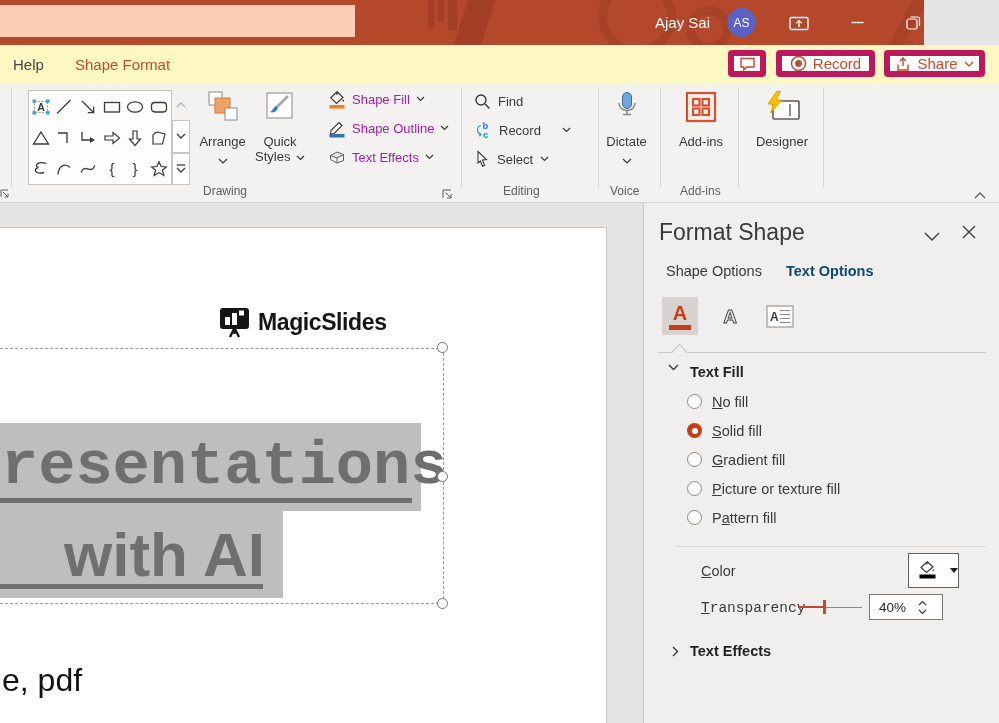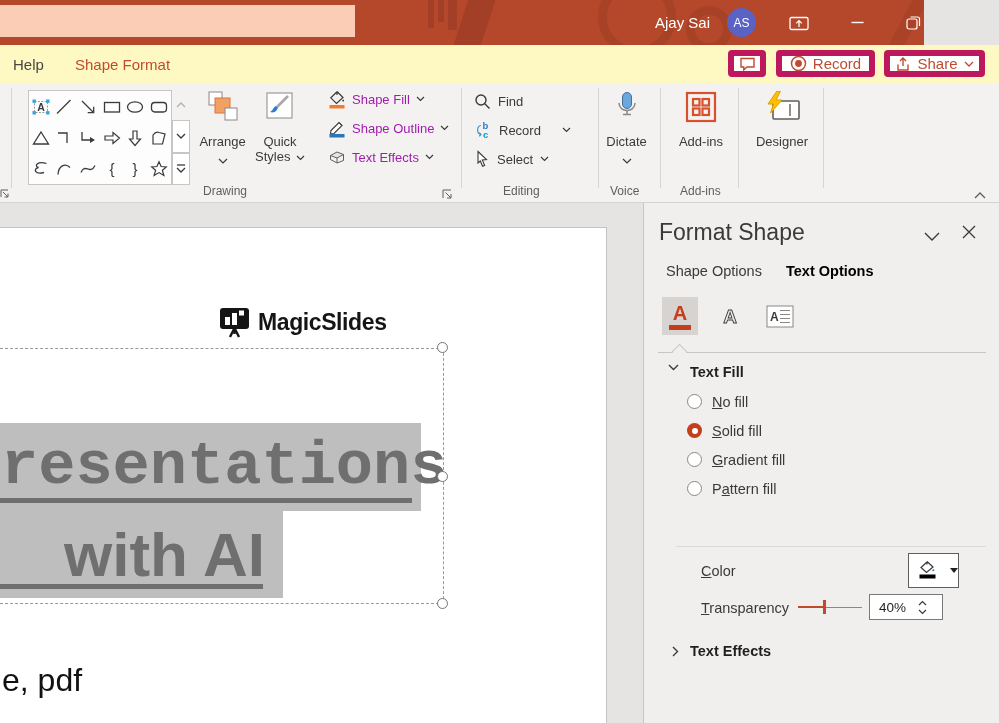--- a/index.html
+++ b/index.html
@@ -84,21 +84,21 @@
   .hl-underline { background:#6F6F6F; height:5px; }
   #ul1 { left:0; top:270px; width:412px; }
   #ul2 { left:0; top:356px; width:263px; }
   #body-text { left:2px; top:434px; font-size:32px; color:#111; }
 
   
   #panel { left:643px; top:0; width:356px; height:520px; background:#F0EFED; border-left:1px solid #C9C7C5; }
   #panel-title { left:15px; top:16px; font-size:23px; color:#3B3A39; }
   #panel-collapse { left:280px; top:24px; } #panel-close { left:318px; top:22px; }
   #ptab-shape { left:22px; top:60px; font-size:14.5px; color:#3B3A39; }
-  #ptab-text  { left:142px; top:60px; font-size:14.5px; color:#000000; font-weight:bold; }
+  #ptab-text  { left:142px; top:60px; font-size:14.5px; color:#0c4a6e; font-weight:bold; }
   .picon-btn { top:94px; width:36px; height:38px; display:flex; flex-direction:column; align-items:center; justify-content:center; }
   #pic1 { left:18px; background:#D6D3D1; } #pic2 { left:68px; } #pic3 { left:118px; }
   #pic1 .a { color:#C43E1C; font-size:20px; font-weight:bold; line-height:20px; }
   #pic1 .bar { width:22px; height:5px; background:#C43E1C; margin-top:2px; }
   #pdivider1 { left:14px; top:149px; width:328px; height:1px; background:#C8C6C4; }
   #pnotch { left:30px; top:143px; width:11px; height:11px; background:#F0EFED; transform:rotate(45deg);
             border-top:1px solid #C8C6C4; border-left:1px solid #C8C6C4; }
   .sec-head { font-size:14.5px; font-weight:bold; color:#201F1E; }
   #sec-textfill { left:24px; top:161px; display:flex; align-items:flex-start; gap:11px; }
   #sec-textoutline { left:28px; top:440px; display:flex; align-items:center; gap:11px; }
@@ -106,21 +106,21 @@
   .radio-row { height:29px; display:flex; align-items:center; gap:10px; font-size:14.5px; color:#3B3A39; }
   .radio { width:15px; height:15px; border-radius:50%; background:#fff; border:1px solid #8A8886; }
   .radio.sel { border:none; background:#C43E1C; position:relative; }
   .radio.sel::after { content:""; position:absolute; left:4.5px; top:4.5px; width:6px; height:6px; border-radius:50%; background:#fff; }
   #pdivider2 { left:32px; top:343px; width:310px; height:1px; background:#DCDAD8; }
   #lbl-color { left:57px; top:360px; font-size:14.5px; color:#3B3A39; }
   #btn-color { left:264px; top:350px; width:51px; height:35px; background:#fff; border:1px solid #605E5C;
                display:flex; align-items:center; }
   #btn-color .tri { margin-left:5px; width:0; height:0; border-left:4.5px solid transparent;
                     border-right:4.5px solid transparent; border-top:5px solid #201F1E; }
-  #lbl-transp { left:57px; top:397px; font-size:14.5px; color:#3B3A39; }
+  #lbl-transp { left:57px; top:397px; font-size:14.5px; color:#3B3A39;font-family:Liberation Mono, monospace; }
   #slider { left:154px; top:395px; width:64px; height:18px; }
   #slider .track-red  { position:absolute; left:0; top:8px; width:27px; height:2px; background:#C0492F; }
   #slider .track-gray { position:absolute; left:27px; top:8.5px; width:37px; height:1px; background:#8A8886; }
   #slider .thumb { position:absolute; left:25px; top:2px; width:3px; height:14px; background:#C0492F; }
   #spinbox { left:225px; top:391px; width:74px; height:26px; background:#fff; border:1px solid #7A7977;
              display:flex; align-items:center; }
   #spin-value { border:none; outline:none; width:44px; padding-left:9px; font-size:13.5px; color:#201F1E;
                 font-family:"Liberation Sans",sans-serif; background:transparent; }
   #spinners { display:flex; flex-direction:column; gap:3px; margin-left:4px; }
 </style>
@@ -564,20 +564,24 @@
           <div class="radio-row">
             <span class="radio sel"></span>
             <span class="radio-label"><u>S</u>olid fill</span>
           </div>
           <div class="radio-row">
             <span class="radio"></span>
             <span class="radio-label"><u>G</u>radient fill</span>
           </div>
           <div class="radio-row">
             <span class="radio"></span>
+            <span class="radio-label"><u>P</u>icture or texture fill</span>
+          </div>
+          <div class="radio-row">
+            <span class="radio"></span>
             <span class="radio-label">P<u>a</u>ttern fill</span>
           </div>
         </div>
 
       <div id="pdivider2" class="abs"></div>
 
       <div id="lbl-color" class="abs"><u>C</u>olor</div>
       <div id="btn-color" class="abs">
         <svg width="30" height="22" style="margin-left:7px">
           <path d="M11,1.5 L17,7 L10.5,12.5 L5,7.5 L11,2 M11,1.5 V4.5" fill="none" stroke="#3B3A39" stroke-width="1.2"></path>

